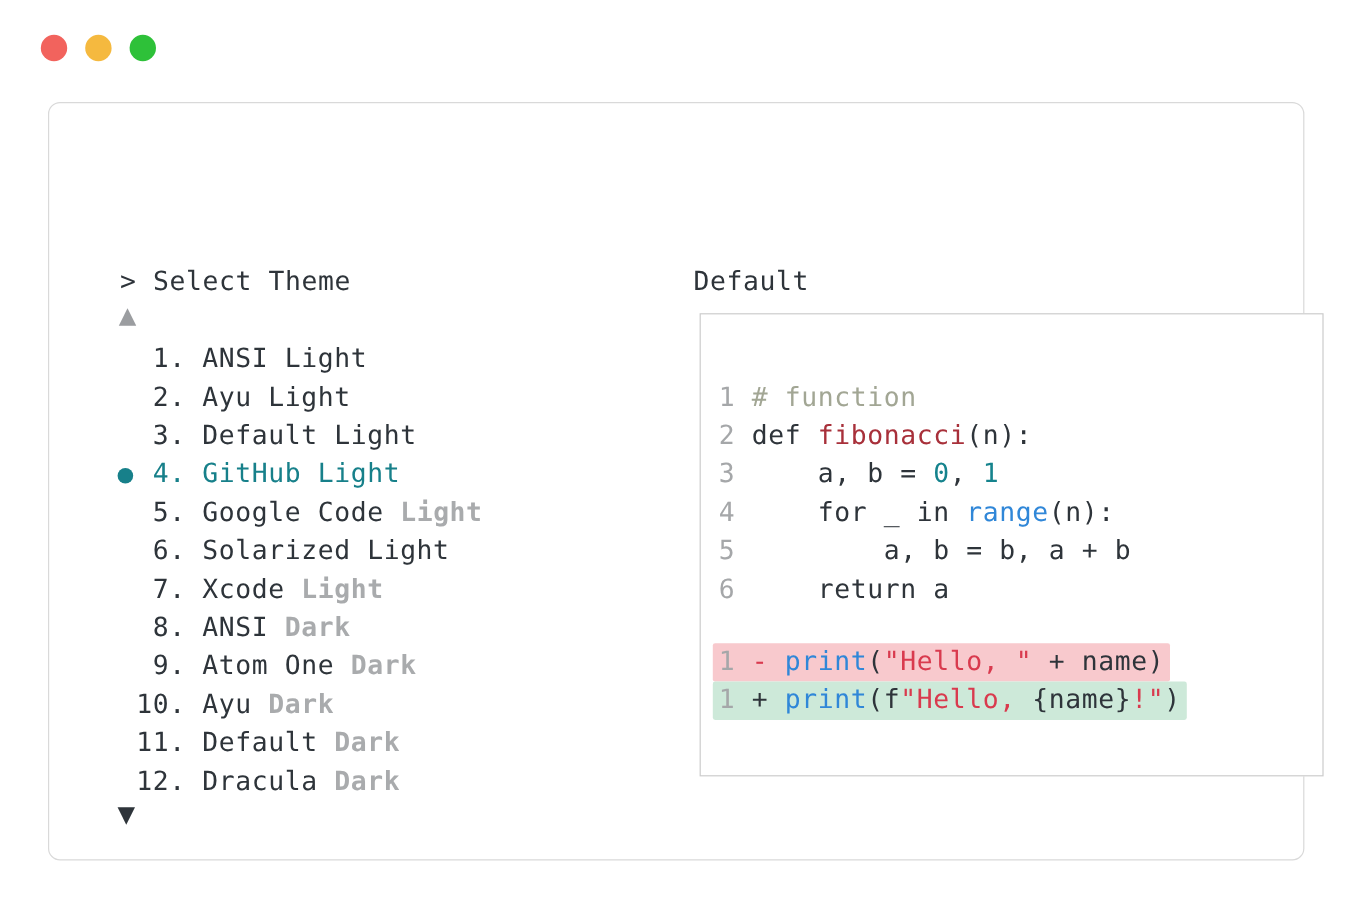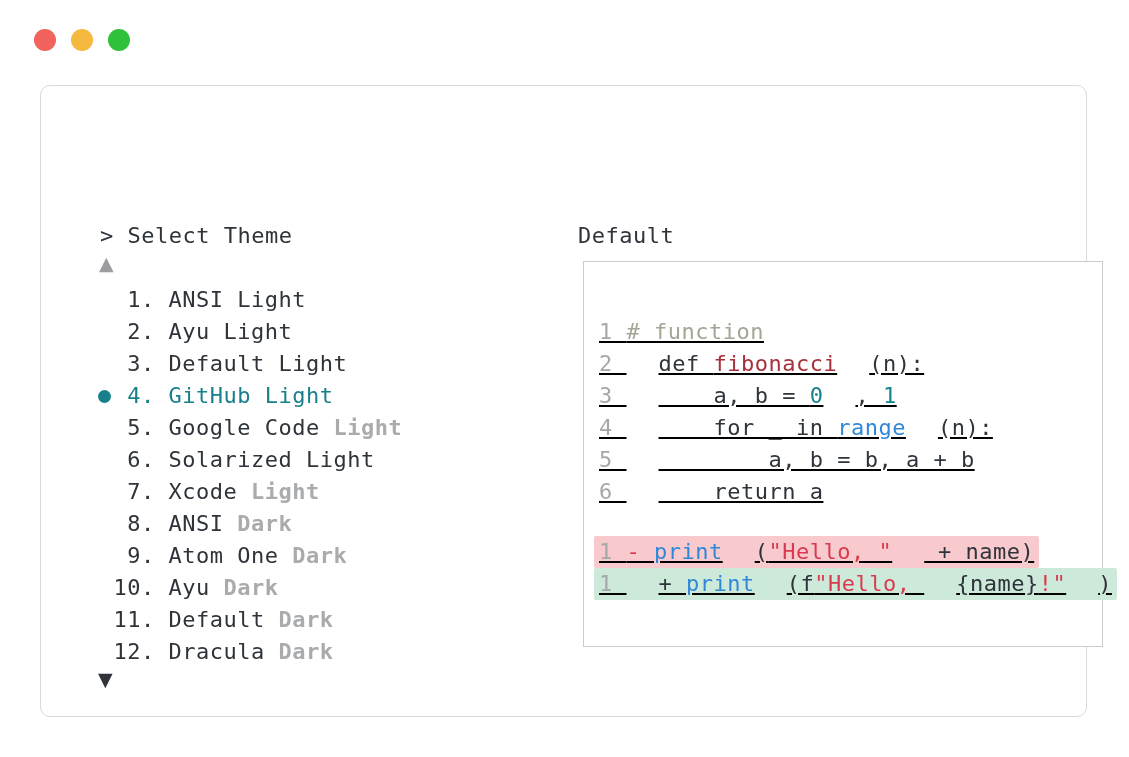--- a/index.html
+++ b/index.html
@@ -35,25 +35,25 @@
   .row.selected .num, .row.selected .sep, .row.selected .name, .row.selected .dim { color: var(--c-accent); }
 
   .preview-box {
     position: absolute; left: 542px; top: 175px; width: 520px; height: 386px;
     border: 1.5px solid var(--c-border2); background: #fff;
   }
 
   .code { position: absolute; left: 558px; top: 230px; }
   .code-line { height: 32px; line-height: 32px; }
   .code-line.blank { height: 28px; }
-  .line-inner { display: inline-block; padding: 0 5px; margin-left: -5px; border-radius: 2px; white-space: pre; text-decoration: underline; }
+  .line-inner { display: inline-block; padding: 0 5px; margin-left: -5px; border-radius: 2px; white-space: pre; }
   .line-inner.removed { background: var(--code-removed_bg); }
   .line-inner.added { background: var(--code-added_bg); }
   .tk-lineno { color: var(--code-lineno); }
-  .tk-fg { color: var(--code-fg); margin-left: 32px; }
+  .tk-fg { color: var(--code-fg); }
   .tk-comment { color: var(--code-comment); }
   .tk-func { color: var(--code-func); }
   .tk-literal { color: var(--code-literal); }
   .tk-builtin { color: var(--code-builtin); }
   .tk-string { color: var(--code-string); }
 
   .footer { position: absolute; left: 58px; top: 640px; line-height: 32px; color: var(--c-dim); }
 </style>
 </head>
 <body>

